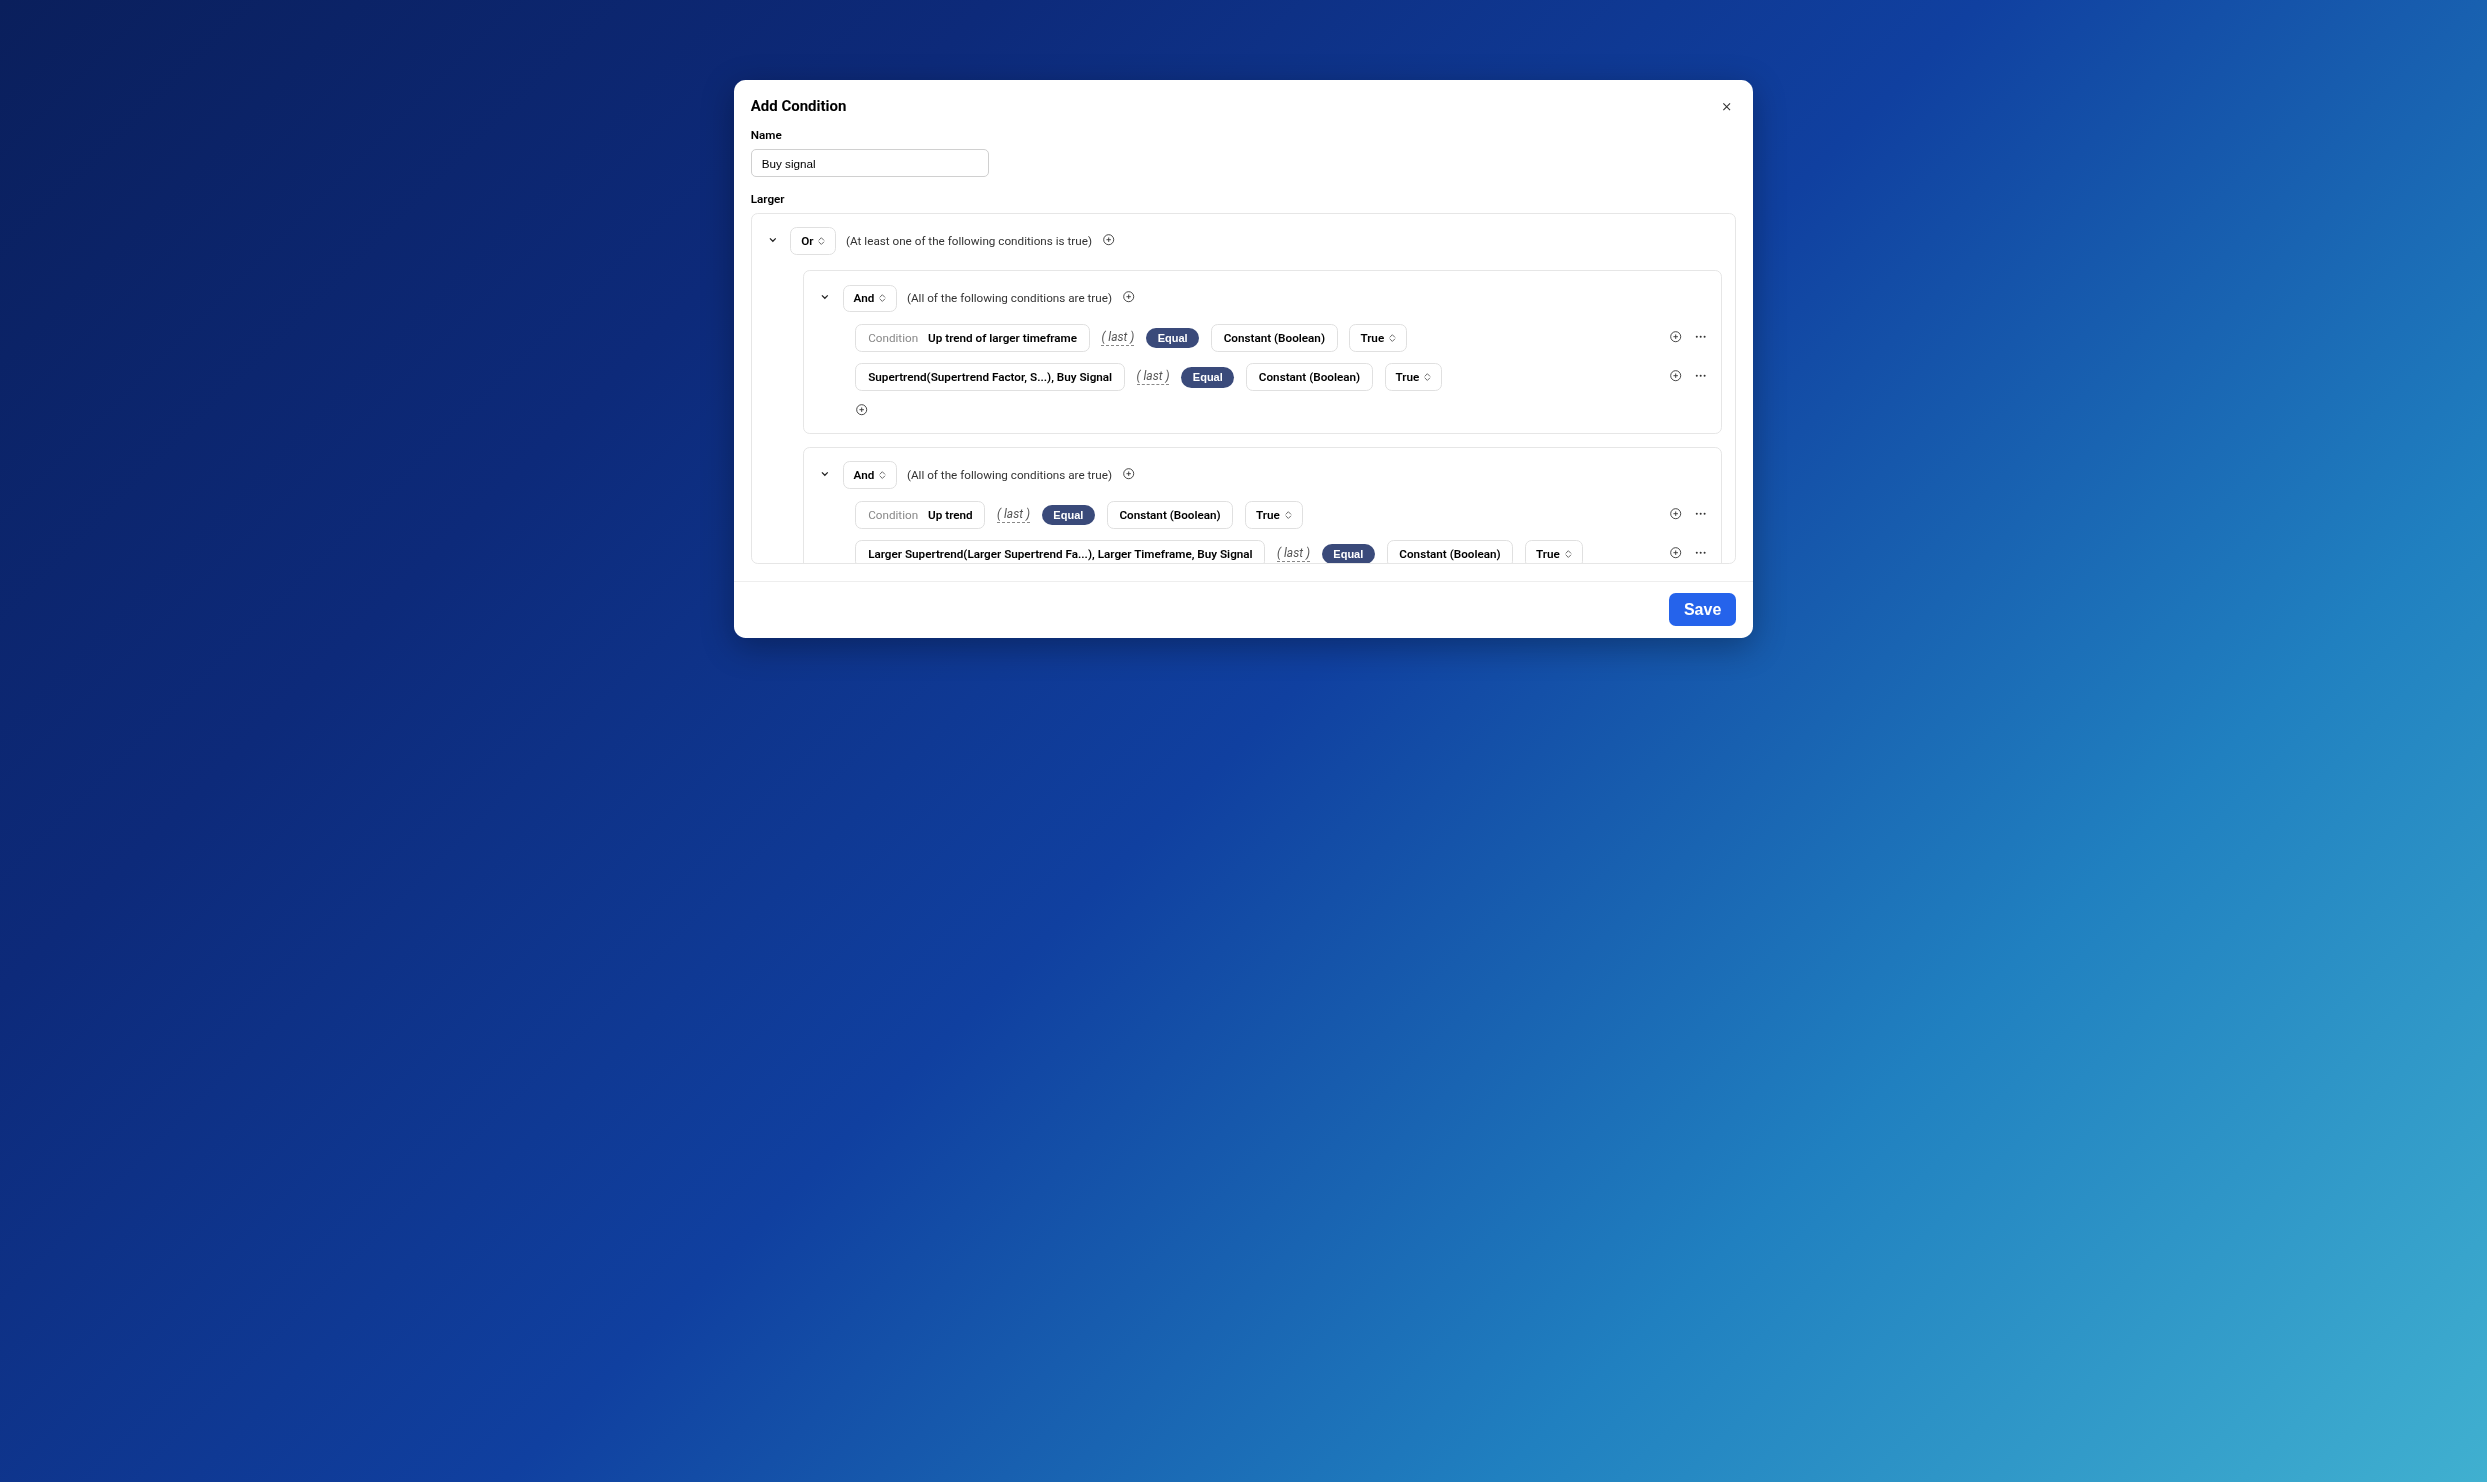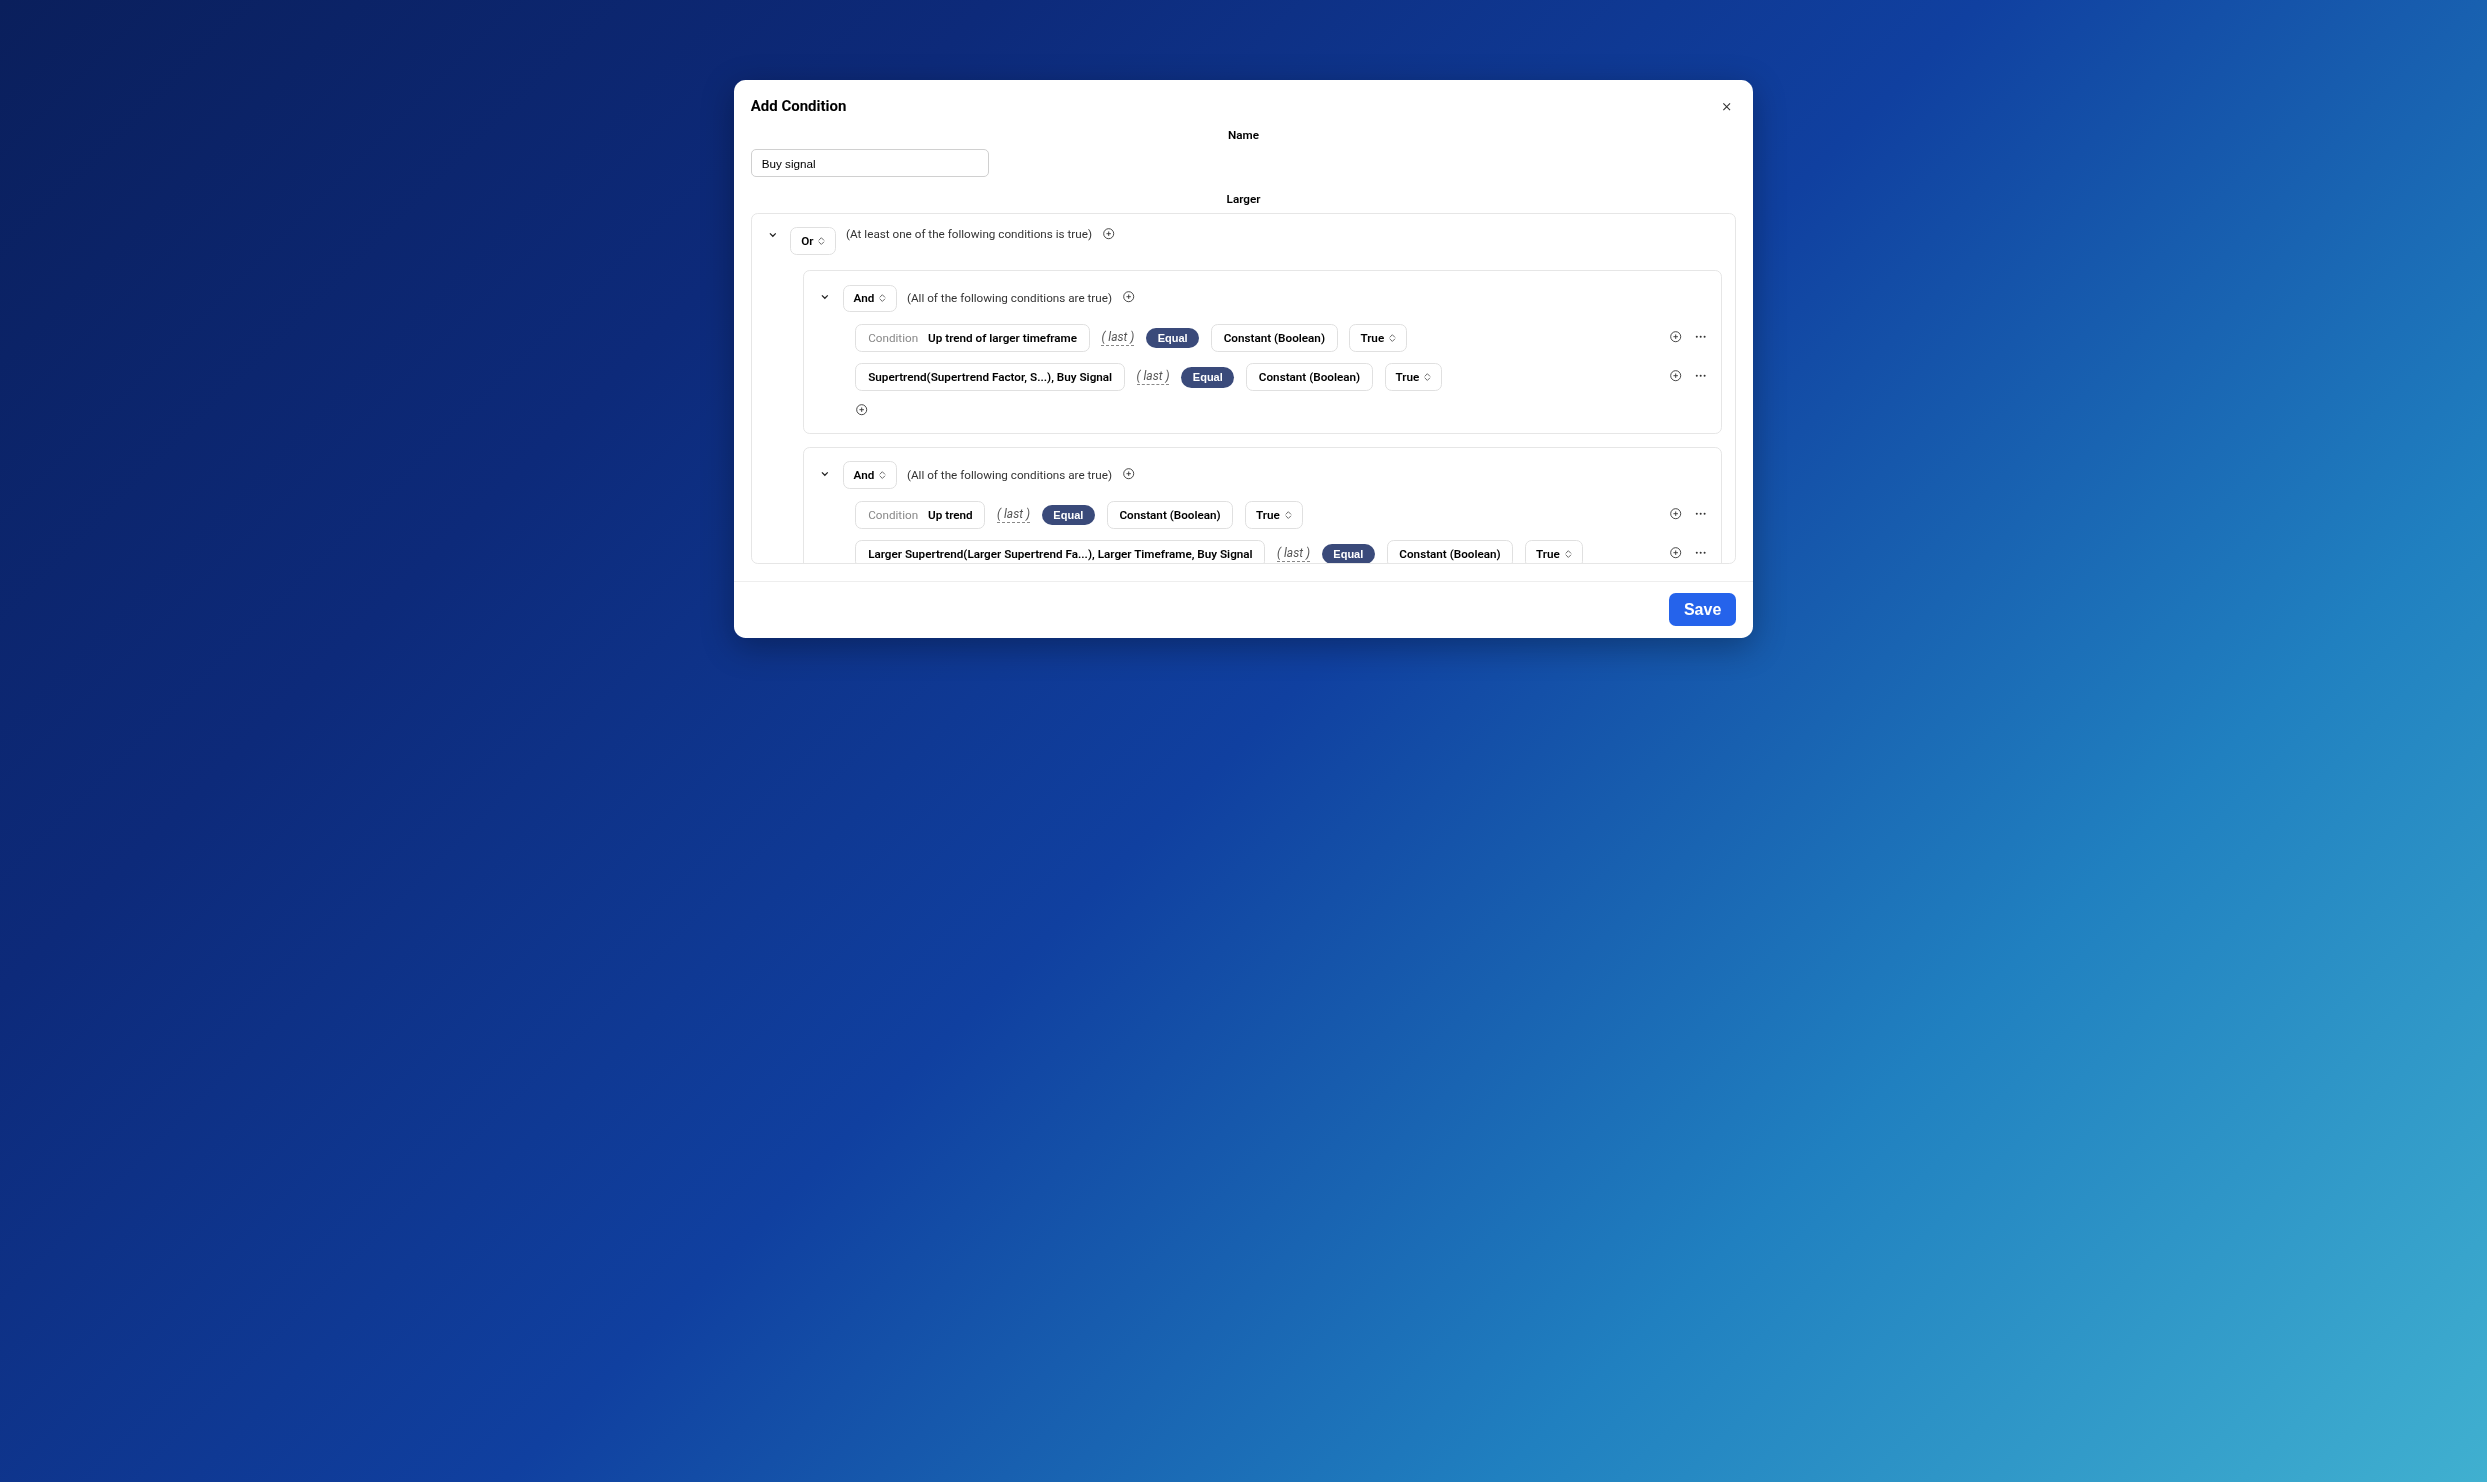--- a/index.html
+++ b/index.html
@@ -19,31 +19,31 @@
   box-shadow: 0 8.4px 33px rgba(0,0,0,0.3);
   position: relative;
   display: flex;
   flex-direction: column;
 }
 .dialog-header { padding: 16.7px 16.7px 0 16.7px; display:flex; justify-content:space-between; align-items:flex-start;text-align:center;}
 .dialog-title { font-size: 15px; font-weight: 700; color: #000; }
 .close-btn { background:none; border:none; cursor:pointer; padding:3.3px; color:#333;}
 .close-btn svg { width:13.4px; height:13.4px; }
 .body { padding: 8.4px 16.7px 16.7px 16.7px; }
-.field-label { font-size: 11.7px; font-weight: 600; color:#000; margin-bottom: 6.7px; display:block;text-align:center;}
+.field-label { font-size: 11.7px; font-weight: 600; color:#000; margin-bottom: 6.7px; display:block;}
 .text-input {
   width: 238px; height: 28.5px; border:0.8px solid #d0d0d0; border-radius:5px;
   padding: 0 10px; font-size:11.7px; color:#000;
 }
 .rules-label { margin-top:15px; }
 .rules-box {
   border:0.8px solid #e6e6e6; border-radius:6.7px; padding: 13.4px; margin-top:6.7px;
   height: 351px; overflow:hidden;
 }
-.rule-row { display:flex; align-items:flex-start; gap:10px; }
+.rule-row { display:flex; align-items:center; gap:10px; }
 .chevron-btn { background:none;border:none;cursor:pointer;padding:1.7px;color:#222;}
 .chevron-btn svg{width:11.7px;height:11.7px;}
 .chip {
   border:0.8px solid #e0e0e0; border-radius:6.7px; padding:5.9px 10px;
   font-size:11.7px; font-weight:600; color:#000; background:#fff;
   display:inline-flex; align-items:center; gap:5px; cursor:pointer;
 }
 .chip .sorter { color:#555; display:inline-flex; flex-direction:column; line-height:0;}
 .hint { font-size:11.7px; color:#333; }
 .nested {

